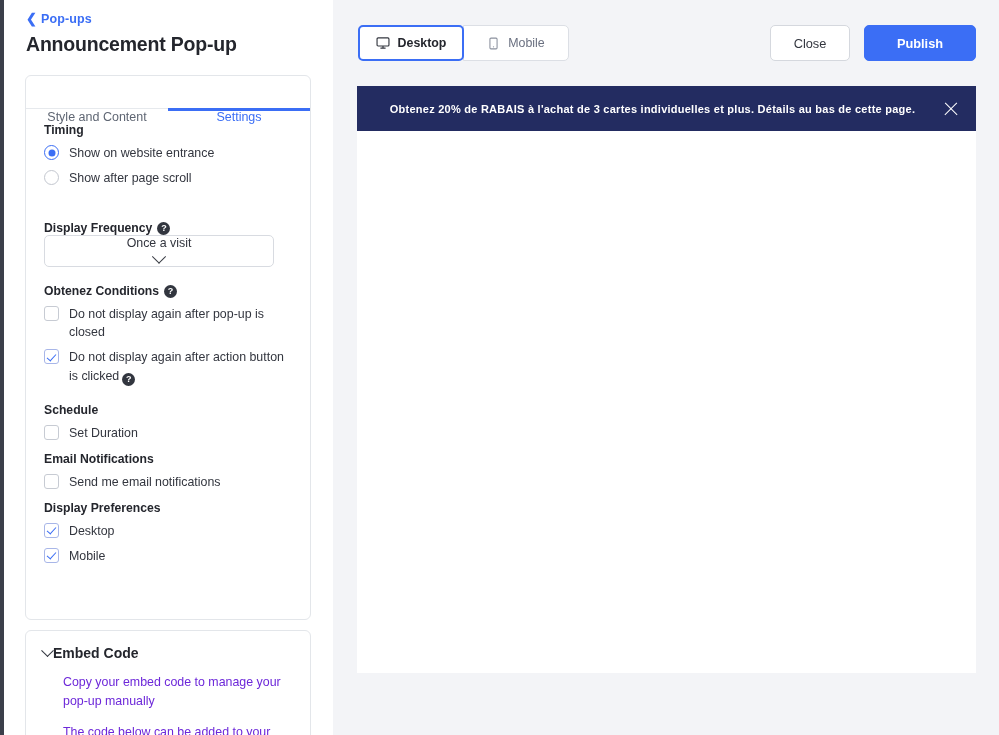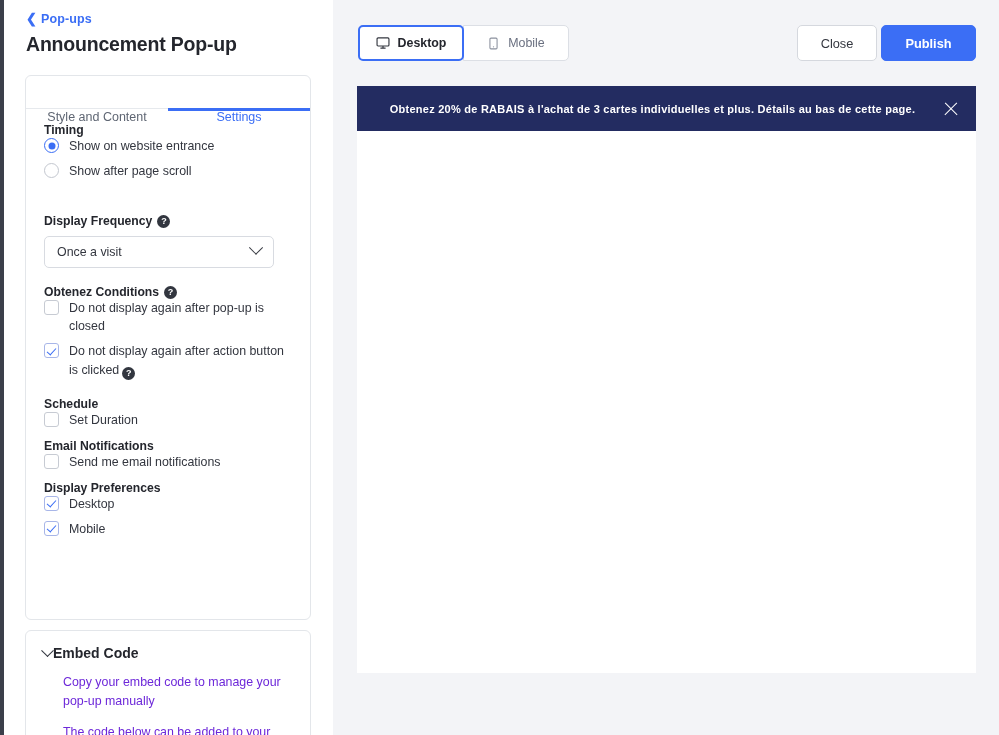--- a/index.html
+++ b/index.html
@@ -129,21 +129,21 @@
     border-radius: 50%;
     background: #32363f;
     color: #ffffff;
     font-size: 9px;
     font-weight: 700;
     line-height: 1;
     cursor: pointer;
     flex: none;
   }
 
-  .opt-list { }
+  .opt-list { margin-top: 7px; }
 
   .opt-row {
     display: flex;
     align-items: flex-start;
     gap: 10px;
     margin-bottom: 7px;
     cursor: pointer;
   }
 
   .radio {
@@ -198,33 +198,33 @@
     margin-top: 34px;
     font-size: 12.2px;
     font-weight: 700;
     color: #24262d;
     display: flex;
     align-items: center;
     gap: 5px;
   }
 
   .select {
-    margin-top: 8px;
     width: 230px;
     height: 32px;
     border: 1px solid #d8dbe1;
     border-radius: 5px;
     background: #fff;
     display: flex;
     align-items: center;
     justify-content: space-between;
     padding: 0 12px;
     font-size: 12.4px;
     color: #33363f;
     cursor: pointer;
+    flex-direction: column;
   }
   .chev-down {
     width: 10px; height: 10px;
     border: solid #3a3d45;
     border-width: 0 1.6px 1.6px 0;
     transform: rotate(45deg) translate(-3px,-3px);
   }
 
   .sect-gap-sm { margin-top: 17px; }
   .sect-gap-xs { margin-top: 10px; }
@@ -314,39 +314,39 @@
     border-radius: 5px;
     color: #24262d;
     font-weight: 700;
     z-index: 2;
   }
 
   .actions {
     position: absolute;
     right: 23px; top: 25px;
     display: flex;
-    gap: 4px;
+    gap: 14px;
   }
   .btn {
     height: 36px;
     border-radius: 5px;
     font-size: 12.8px;
     display: flex;
     align-items: center;
     justify-content: center;
     cursor: pointer;
   }
   .btn-close {
     width: 80px;
     background: #ffffff;
     border: 1px solid #d5d8de;
     color: #33363f;
   }
   .btn-publish {
-    width: 95px;
+    width: 112px;
     background: #3b6ef5;
     border: 1px solid #3b6ef5;
     color: #ffffff;
     font-weight: 700;
   }
 
   
   .preview-canvas {
     position: absolute;
     left: 24px; top: 86px;

